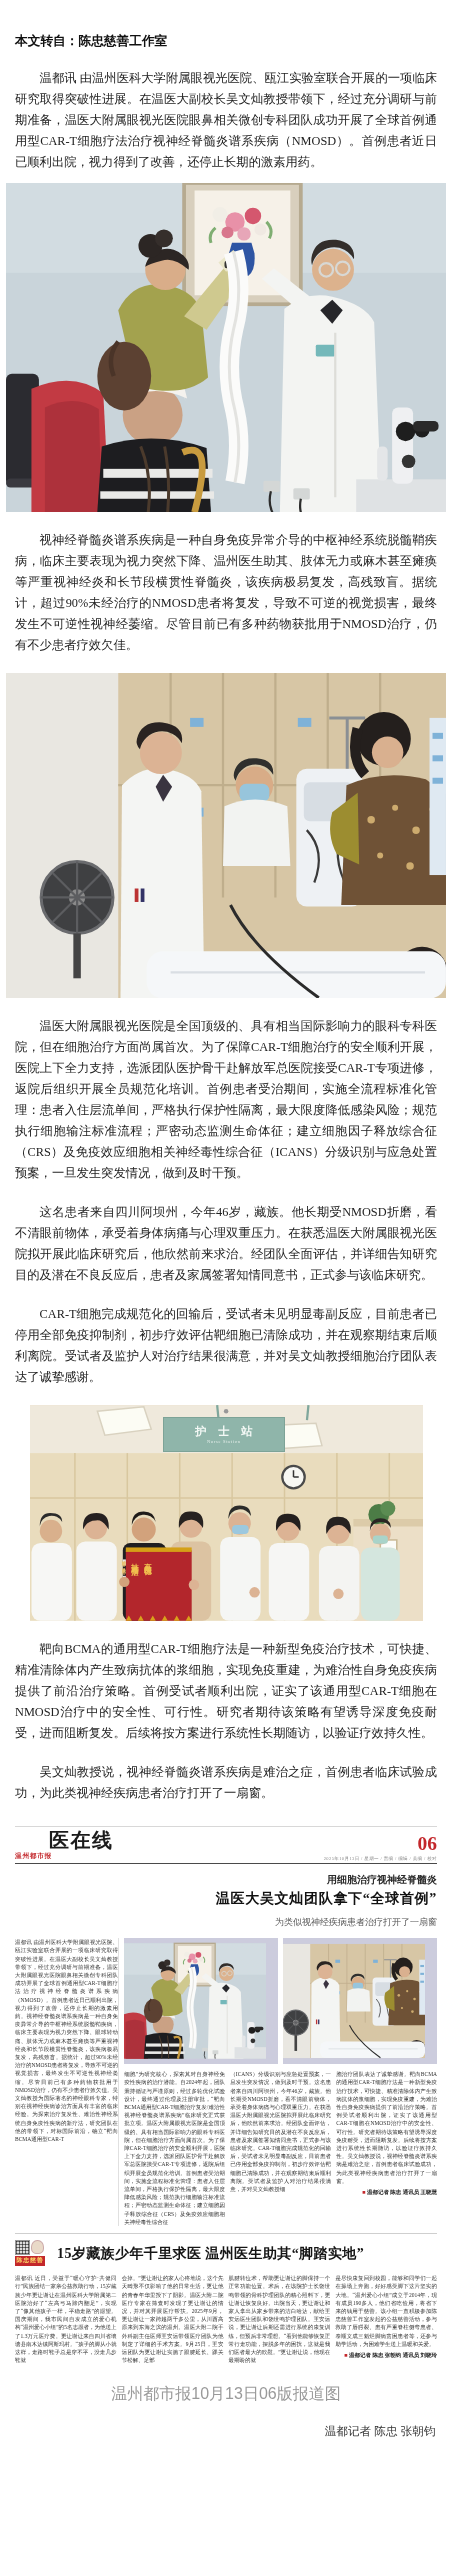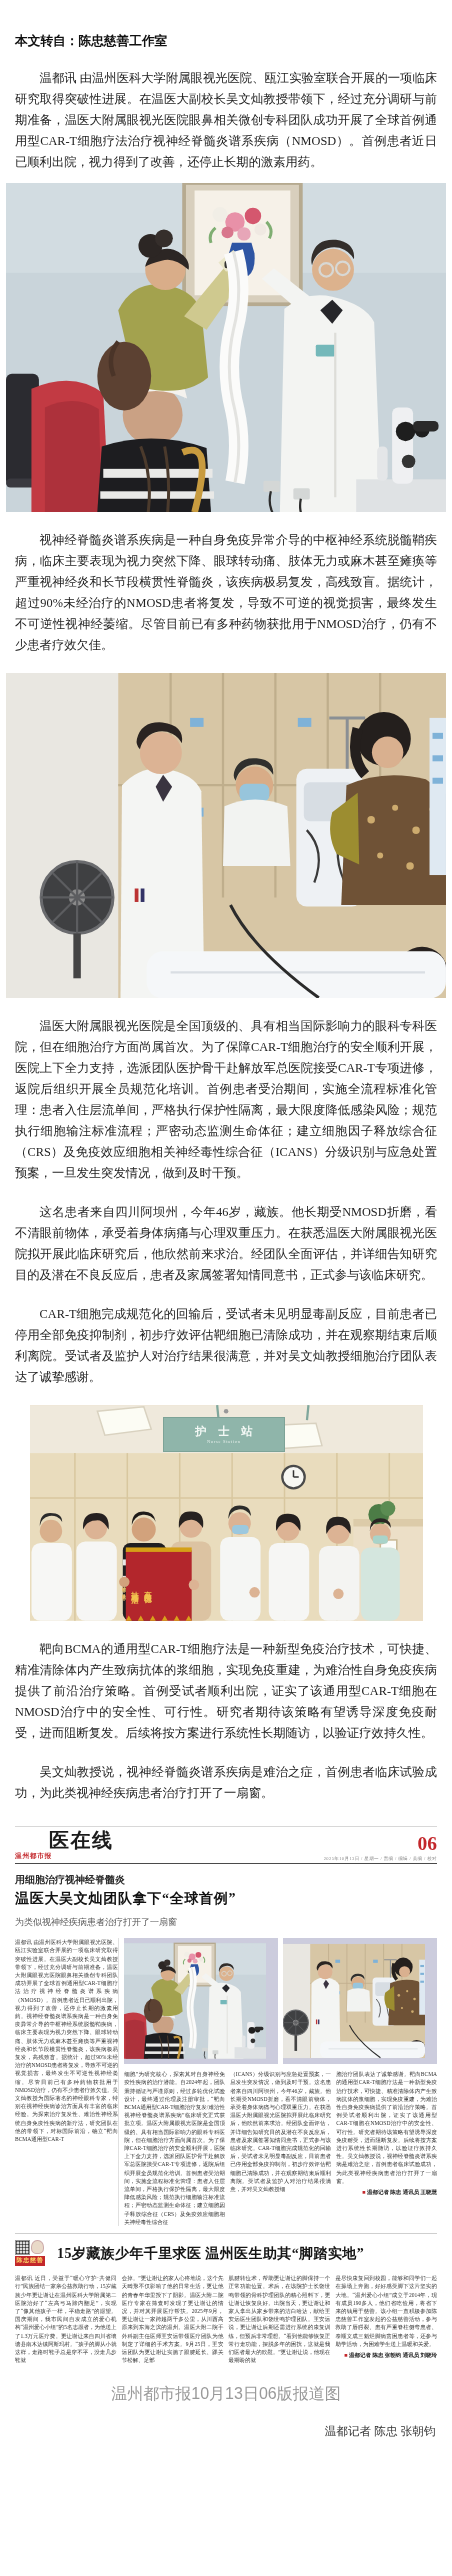--- a/index.html
+++ b/index.html
@@ -2,41 +2,41 @@
 <html style="font-size:12px"><head>
 <meta charset="utf-8">
 <style>
   html,body{margin:0;padding:0;background:#ffffff;}
   body{width:452px;margin:0 auto;font-family:"Liberation Serif","DejaVu Serif",serif;color:#1f1f1f;}
   .page{width:452px;background:#fff;padding:13.5px 0 22.5px 0;box-sizing:border-box;}
   .content{padding:0 15px;}
   .source-line{font-family:"Liberation Sans","DejaVu Sans",sans-serif;font-size:12.7px;font-weight:600;color:#111;margin:19px 0 0 0;}
   p.art{font-size:12.3px;line-height:21px;text-align:justify;text-indent:2em;margin:18px 0 0 0;color:#222;}
   .photo-full{display:block;width:440px;height:auto;margin:10.5px 0 0 -9px;}
-  .photo-group-wrap{position:relative;width:324px;margin:16.5px 0 0 15px;text-align:center;}
+  .photo-group-wrap{position:relative;width:324px;margin:16.5px 0 0 15px;}
   .photo-group-wrap svg{display:block;width:393px;height:216px;}
   
   .ns-sign{position:absolute;left:41%;top:5.5%;width:37%;height:15.5%;background:#8fb5aa;border:0.7px solid #7da397;
     display:flex;flex-direction:column;align-items:center;justify-content:center;color:#f4f9f6;}
   .ns-sign .cn{font-size:11.2px;letter-spacing:4.5px;font-weight:600;text-indent:4.5px;}
   .ns-sign .en{font-size:4.5px;letter-spacing:0.7px;opacity:.85;}
   
   .pennant-text{position:absolute;left:24.8%;top:69%;width:16.4%;height:30%;display:flex;flex-direction:row-reverse;
     justify-content:center;gap:3px;padding-top:3px;box-sizing:border-box;}
   .pennant-text .col{writing-mode:vertical-rl;text-orientation:upright;color:#f2c24f;font-weight:700;font-size:7.5px;letter-spacing:1.5px;}
   .pennant-text .col.small{font-size:3.7px;letter-spacing:0.7px;color:#e8c070;}
   
   .paper{margin:22.5px 15px 0 15px;border-top:0.7px solid #d8d8d8;padding-top:3px;font-family:"Liberation Serif","DejaVu Serif",serif;}
   .mast{display:flex;justify-content:space-between;align-items:flex-end;border-bottom:1.5px solid #4a4a4a;padding-bottom:2.2px;}
   .mast-left .t{font-size:20px;font-weight:900;color:#1c1c1c;letter-spacing:1.5px;line-height:21px;padding-left:34px;}
   .mast-left .b{font-size:6.7px;font-weight:700;color:#c3272b;letter-spacing:0.7px;margin-top:0.7px;}
   .mast-right{text-align:right;}
   .mast-right .no{font-size:19.5px;font-weight:900;color:#c3272b;line-height:18px;}
   .mast-right .dl{font-size:4.5px;color:#8a8a8a;margin-top:3px;letter-spacing:0.4px;}
-  .s1-head{text-align:left;margin-top:9px;}
+  .s1-head{text-align:right;margin-top:9px;}
   .s1-head .kicker{font-size:10px;font-weight:700;color:#2b2b2b;}
   .s1-head .hl{font-size:14px;font-weight:900;color:#111;letter-spacing:0.7px;margin-top:3px;}
   .s1-head .sub{font-size:9px;color:#555;margin-top:8px;}
   .np-body{display:flex;margin-top:9px;}
   .np-col{font-size:5.5px;line-height:8.2px;text-align:justify;color:#333;}
   .np-col + .np-col, .np-right{padding-left:5.2px;}
   .s1-col1{width:103px;flex:0 0 103px;}
   .np-right{flex:1;border-left:0.7px solid #e0e0e0;}
   .np-photos{display:flex;gap:4.5px;}
   .np-photos svg{display:block;width:50%;height:126px;background:#ccd;}
@@ -194,21 +194,21 @@
 <div class="page">
   <div class="content">
     <div class="source-line">本文转自：陈忠慈善工作室</div>
 
     <p class="art">温都讯 由温州医科大学附属眼视光医院、瓯江实验室联合开展的一项临床研究取得突破性进展。在温医大副校长吴文灿教授带领下，经过充分调研与前期准备，温医大附属眼视光医院眼鼻相关微创专科团队成功开展了全球首例通用型CAR-T细胞疗法治疗视神经脊髓炎谱系疾病（NMOSD）。首例患者近日已顺利出院，视力得到了改善，还停止长期的激素用药。</p>
 
     <svg class="photo-full" viewBox="0 0 588 440" role="img">
       <use href="#sym-photo1"></use>
     </svg>
 
-    <p class="art">视神经脊髓炎谱系疾病是一种自身免疫异常介导的中枢神经系统脱髓鞘疾病，临床主要表现为视力突然下降、眼球转动痛、肢体无力或麻木甚至瘫痪等严重视神经炎和长节段横贯性脊髓炎，该疾病极易复发，高残致盲。据统计，超过90%未经治疗的NMOSD患者将复发，导致不可逆的视觉损害，最终发生不可逆性视神经萎缩。尽管目前已有多种药物获批用于NMOSD治疗，仍有不少患者疗效欠佳。</p>
+    <p class="art">视神经脊髓炎谱系疾病是一种自身免疫异常介导的中枢神经系统脱髓鞘疾病，临床主要表现为视力突然下降、温州医生助其、肢体无力或麻木甚至瘫痪等严重视神经炎和长节段横贯性脊髓炎，该疾病极易复发，高残致盲。据统计，超过90%未经治疗的NMOSD患者将复发，导致不可逆的视觉损害，最终发生不可逆性视神经萎缩。尽管目前已有多种药物获批用于NMOSD治疗，仍有不少患者疗效欠佳。</p>
 
     <svg class="photo-full" style="margin-top:16.5px" viewBox="0 0 588 435" role="img">
       <use href="#sym-photo2"></use>
     </svg>
 
     <p class="art">温医大附属眼视光医院是全国顶级的、具有相当国际影响力的眼科专科医院，但在细胞治疗方面尚属首次。为了保障CAR-T细胞治疗的安全顺利开展，医院上下全力支持，选派团队医护骨干赴解放军总医院接受CAR-T专项进修，返院后组织开展全员规范化培训。首例患者受治期间，实施全流程标准化管理：患者入住层流单间，严格执行保护性隔离，最大限度降低感染风险；规范执行细胞输注标准流程；严密动态监测生命体征；建立细胞因子释放综合征（CRS）及免疫效应细胞相关神经毒性综合征（ICANS）分级识别与应急处置预案，一旦发生突发情况，做到及时干预。</p>
     <p class="art">这名患者来自四川阿坝州，今年46岁，藏族。他长期受NMOSD折磨，看不清眼前物体，承受着身体病痛与心理双重压力。在获悉温医大附属眼视光医院拟开展此临床研究后，他欣然前来求治。经团队全面评估，并详细告知研究目的及潜在不良反应后，患者及家属签署知情同意书，正式参与该临床研究。</p>
     <p class="art">CAR-T细胞完成规范化的回输后，受试者未见明显毒副反应，目前患者已停用全部免疫抑制剂，初步疗效评估靶细胞已清除成功，并在观察期结束后顺利离院。受试者及监护人对治疗结果很满意，并对吴文灿教授细胞治疗团队表达了诚挚感谢。</p>
 
     <div class="photo-group-wrap">

